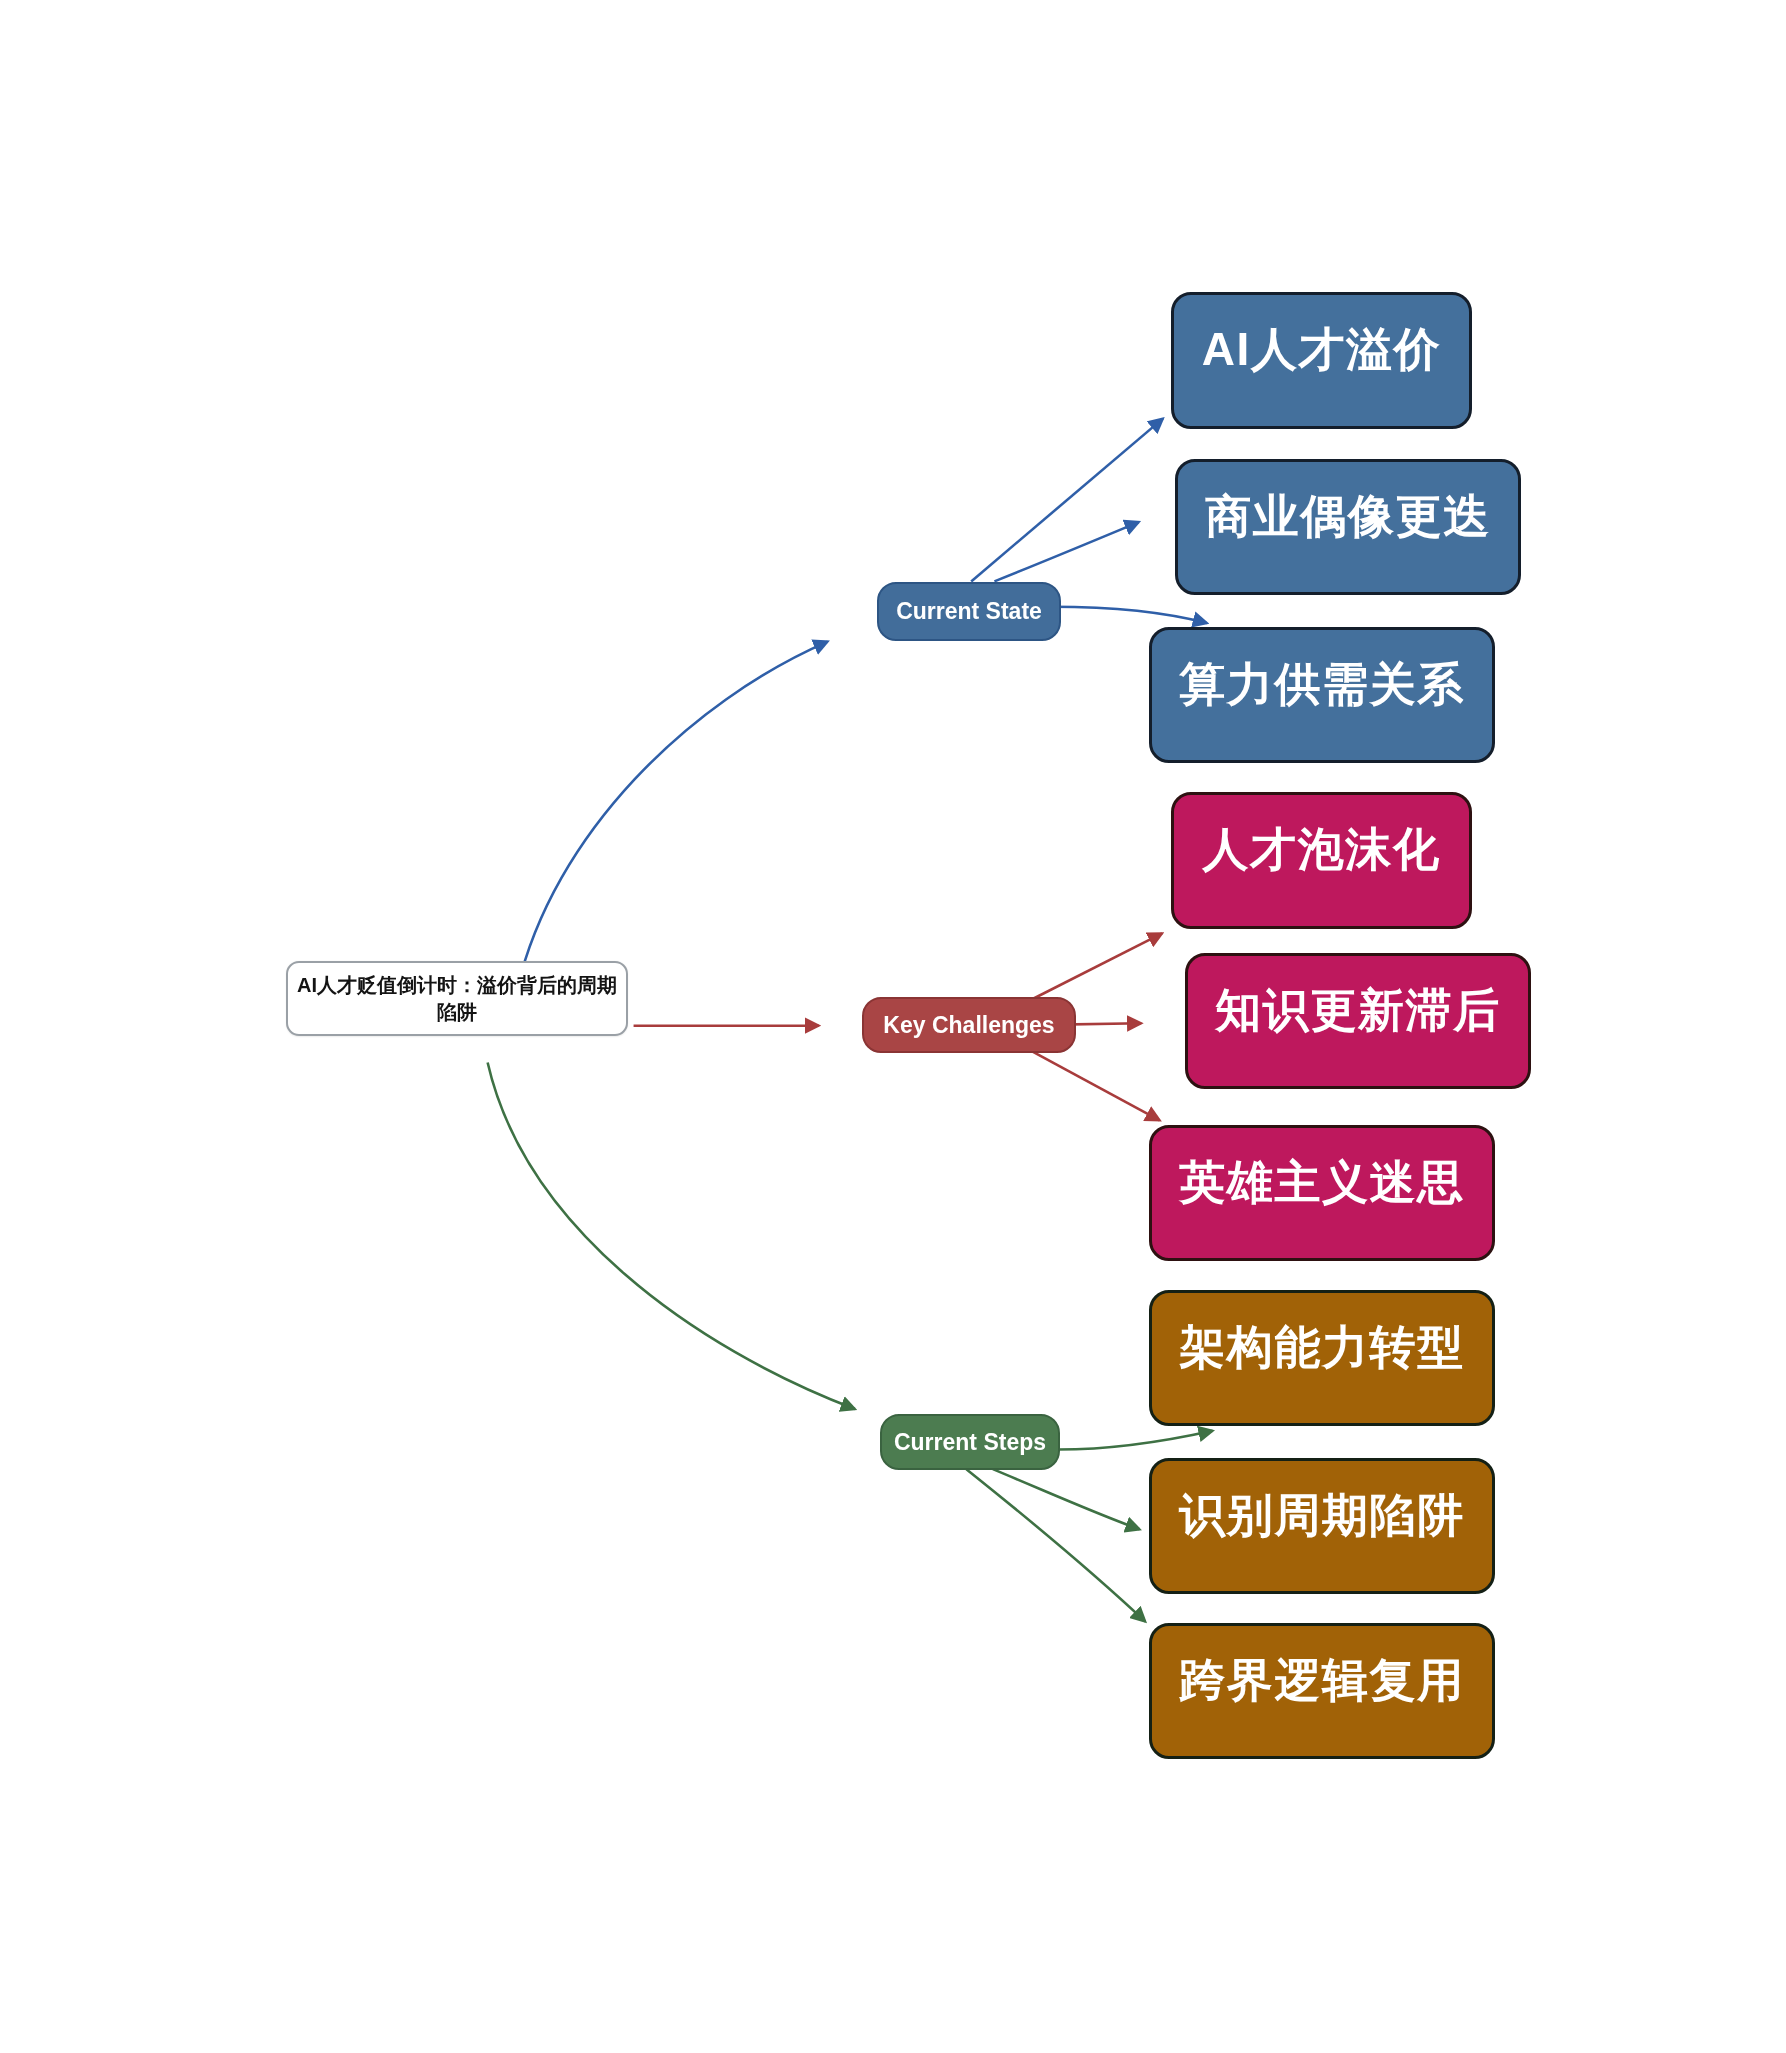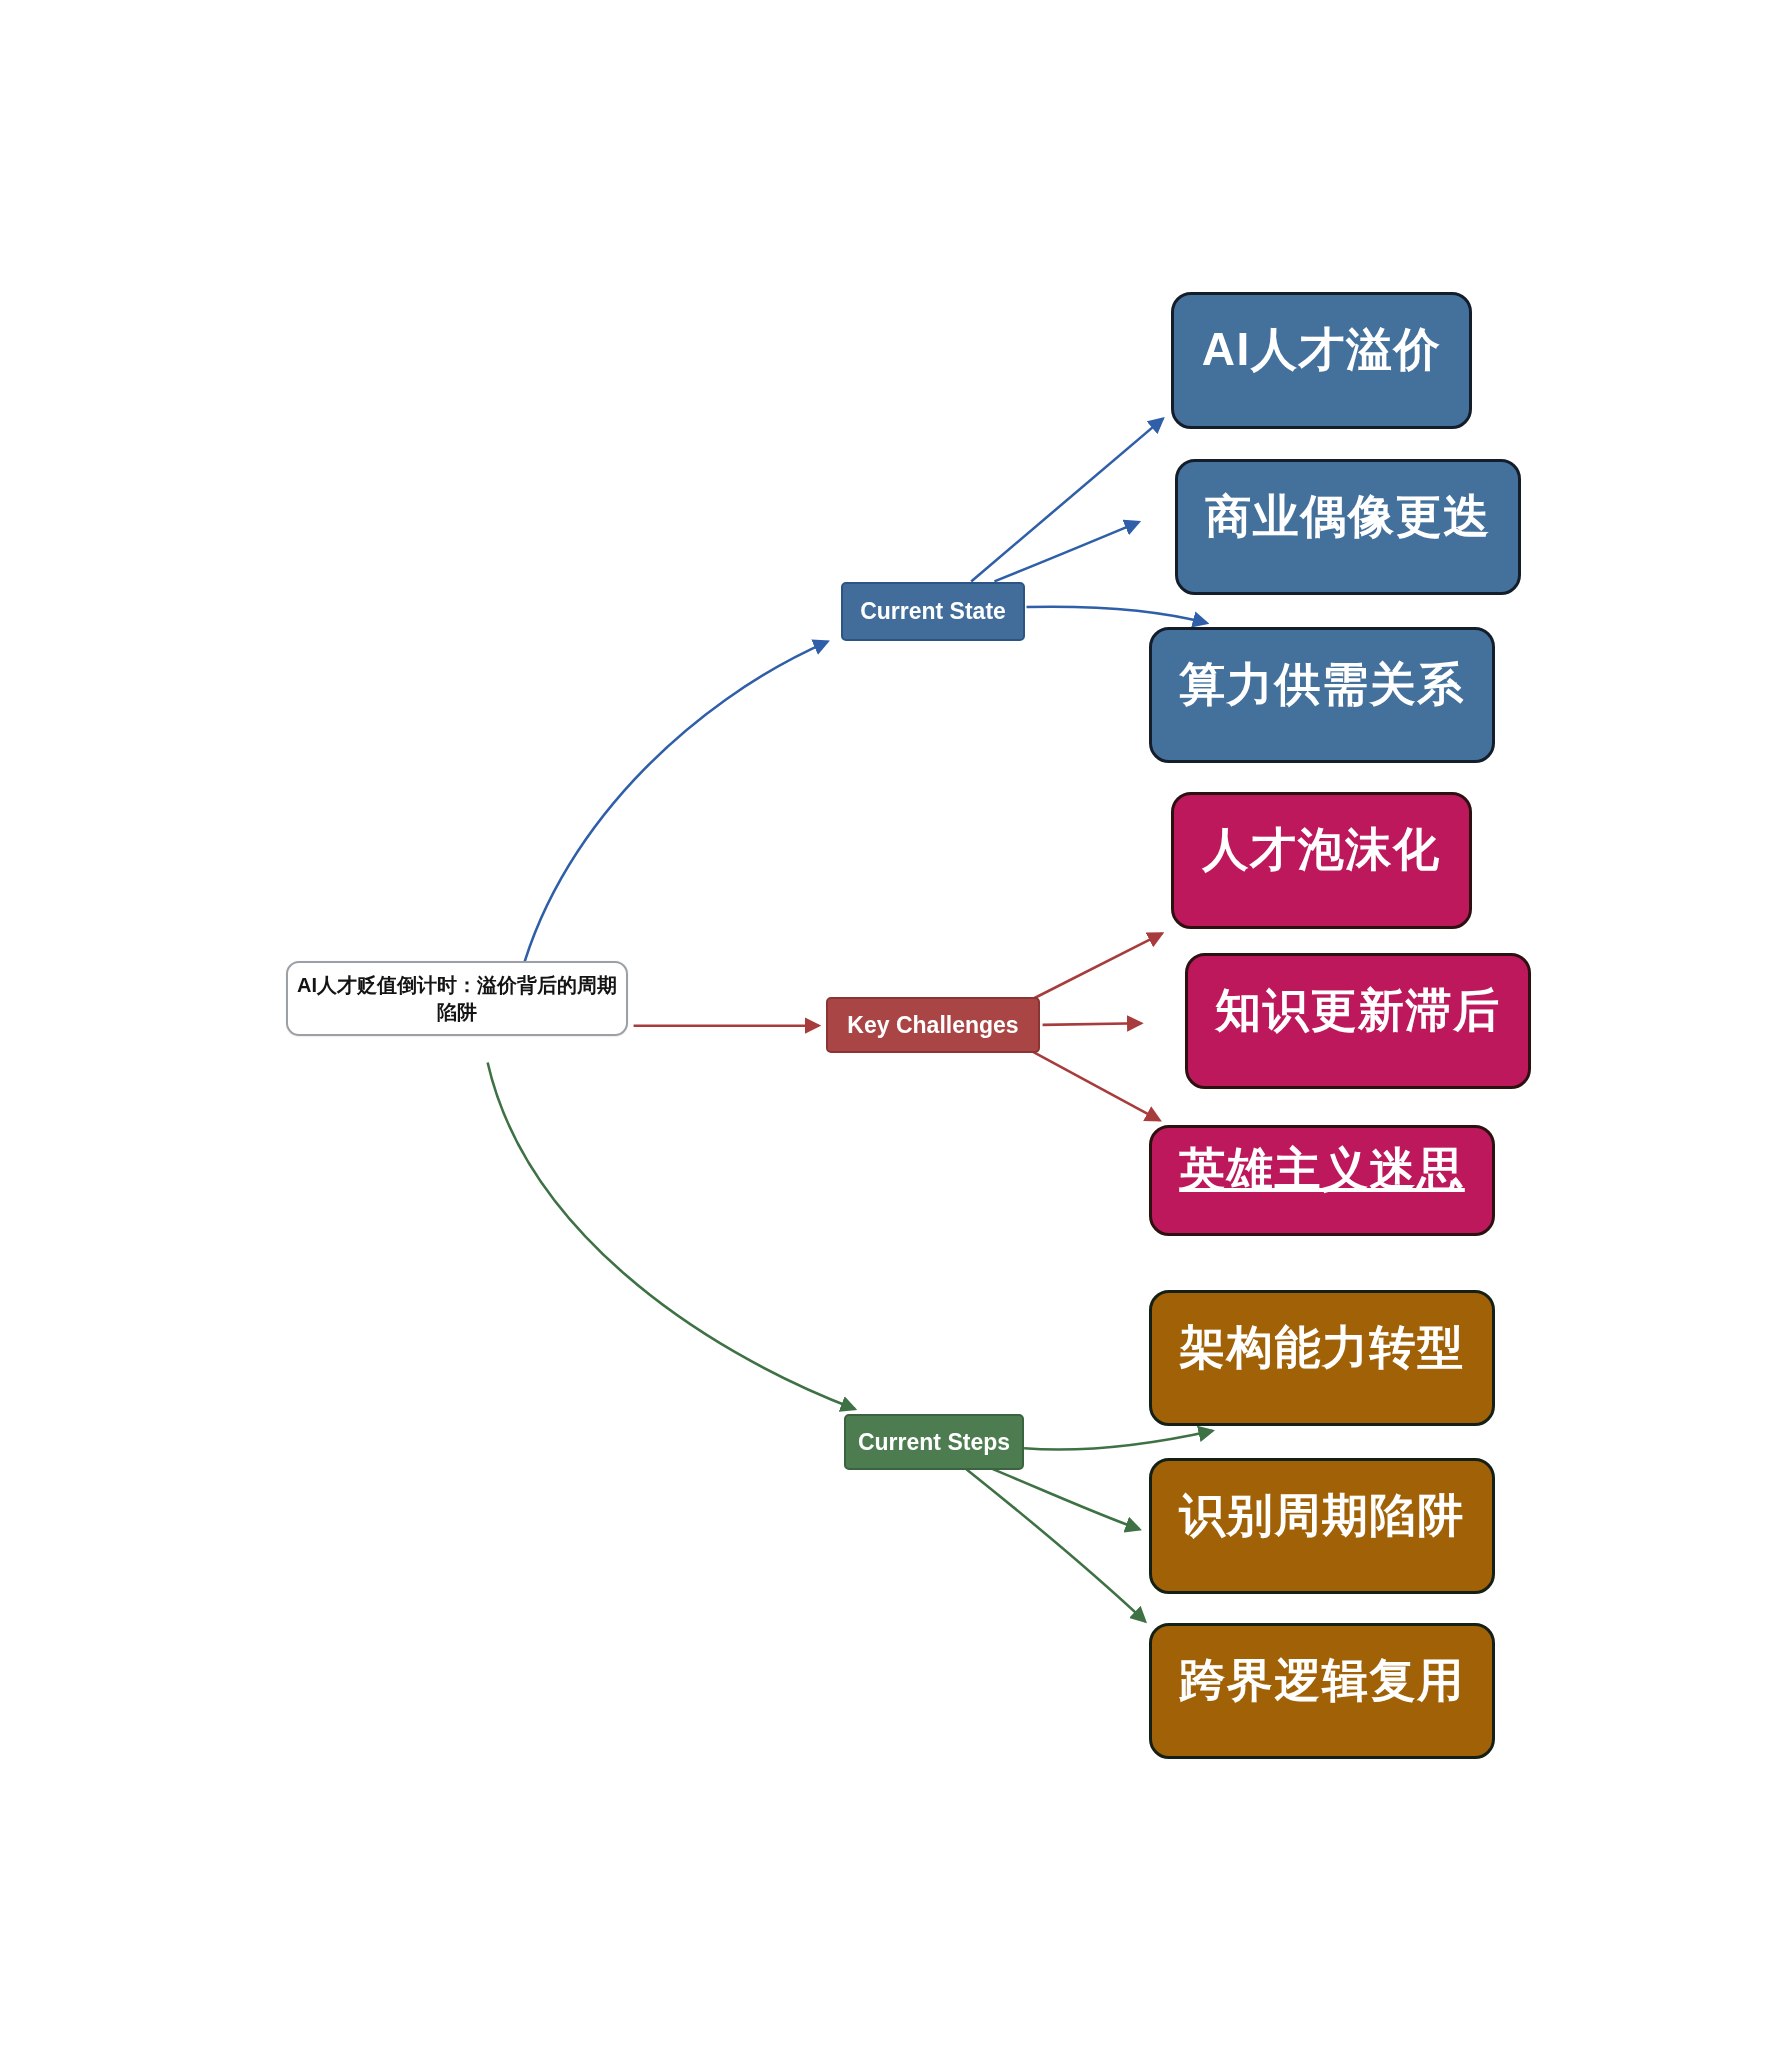--- a/index.html
+++ b/index.html
@@ -20,25 +20,26 @@
     background:#ffffff;
     border:2.4px solid #9aa0a6;
     border-radius:13px;
     color:#141414;
     font-weight:bold;
     font-size:20px;
     box-shadow:0 0.8px 1.6px rgba(0,0,0,0.08);
     z-index:3;
   }
   .branch {
-    border-radius:5px;
+    border-radius:19px;
     color:#ffffff;
     font-weight:bold;
     font-size:23px;
     z-index:3;
+    margin-left:36px;
   }
   .branch.blue  { background:#426d9a; border:2.4px solid #2d5584; }
   .branch.red   { background:#a94545; border:2.4px solid #8a3434; }
   .branch.green { background:#4c7c50; border:2.4px solid #3a6340; }
   .leaf {
     border-radius:20px;
     color:#ffffff;
     font-weight:bold;
     font-size:46px;
     padding-bottom:21px;
@@ -107,21 +108,21 @@
   <div class="node leaf blue" style="left:1149px; top:627px; width:346px; height:136px;">
     <span>算力供需关系</span>
   </div>
 
   <div class="node leaf red" style="left:1171px; top:792px; width:301px; height:137px;">
     <span>人才泡沫化</span>
   </div>
   <div class="node leaf red" style="left:1149px; top:953px; width:346px; height:136px;margin-left:36px;">
     <span>知识更新滞后</span>
   </div>
-  <div class="node leaf red" style="left:1149px; top:1125px; width:346px; height:111px;text-decoration:underline;">
+  <div class="node leaf red" style="left:1149px; top:1125px; width:346px; height:136px;">
     <span>英雄主义迷思</span>
   </div>
 
   <div class="node leaf green" style="left:1149px; top:1290px; width:346px; height:136px;">
     <span>架构能力转型</span>
   </div>
   <div class="node leaf green" style="left:1149px; top:1458px; width:346px; height:136px;">
     <span>识别周期陷阱</span>
   </div>
   <div class="node leaf green" style="left:1149px; top:1623px; width:346px; height:136px;">

